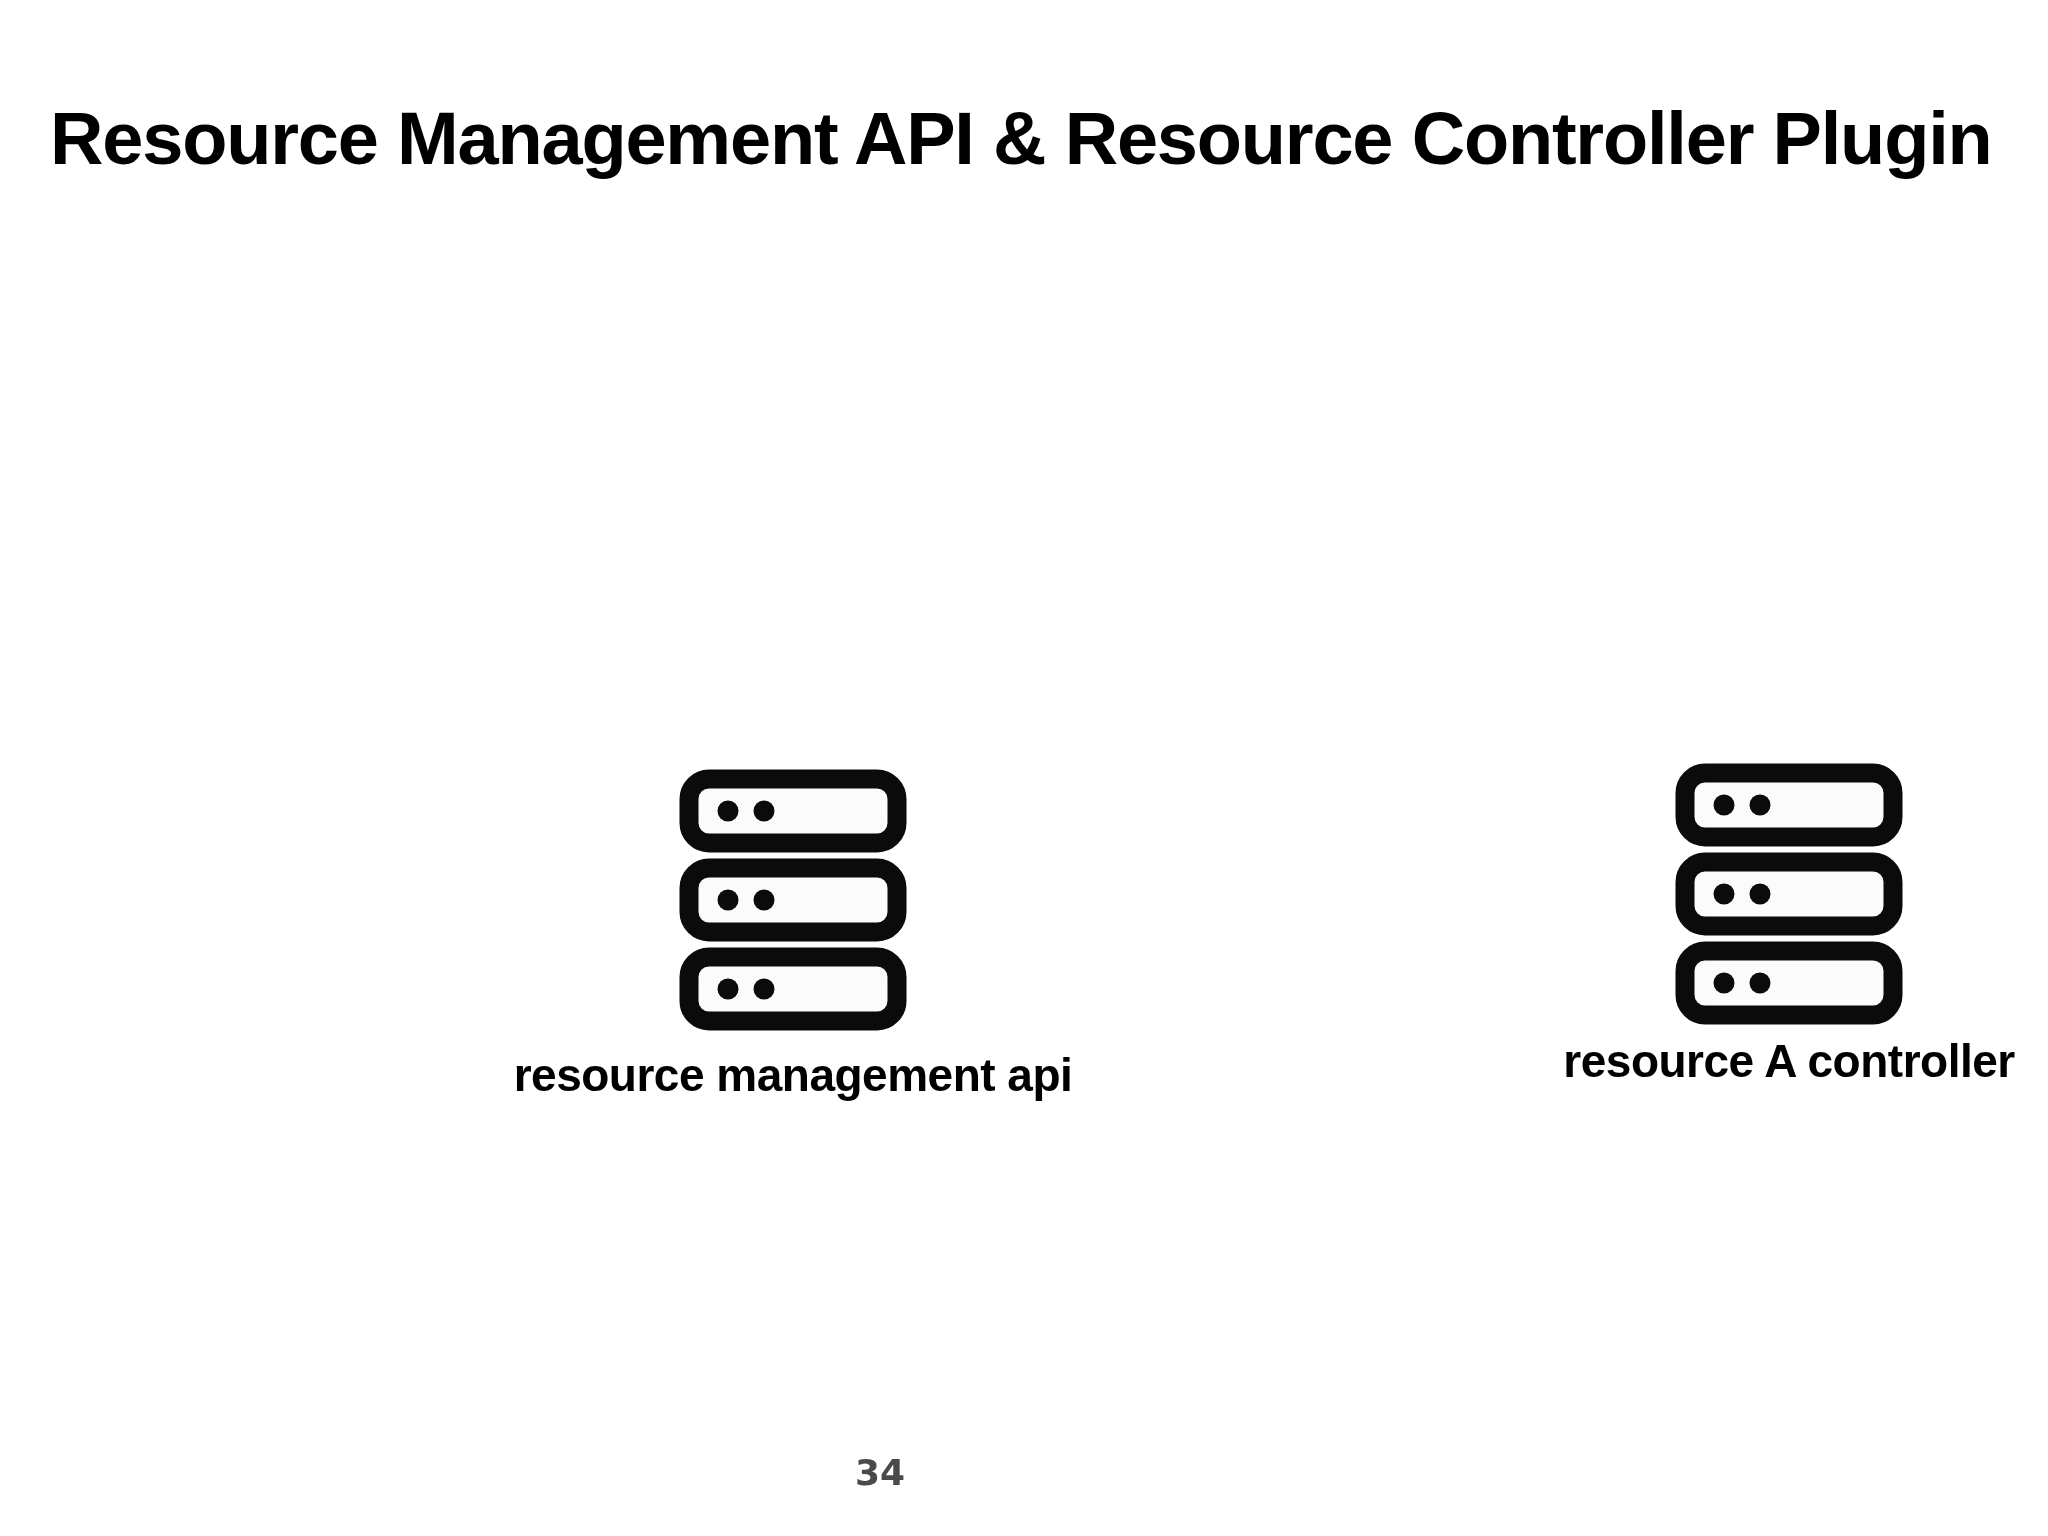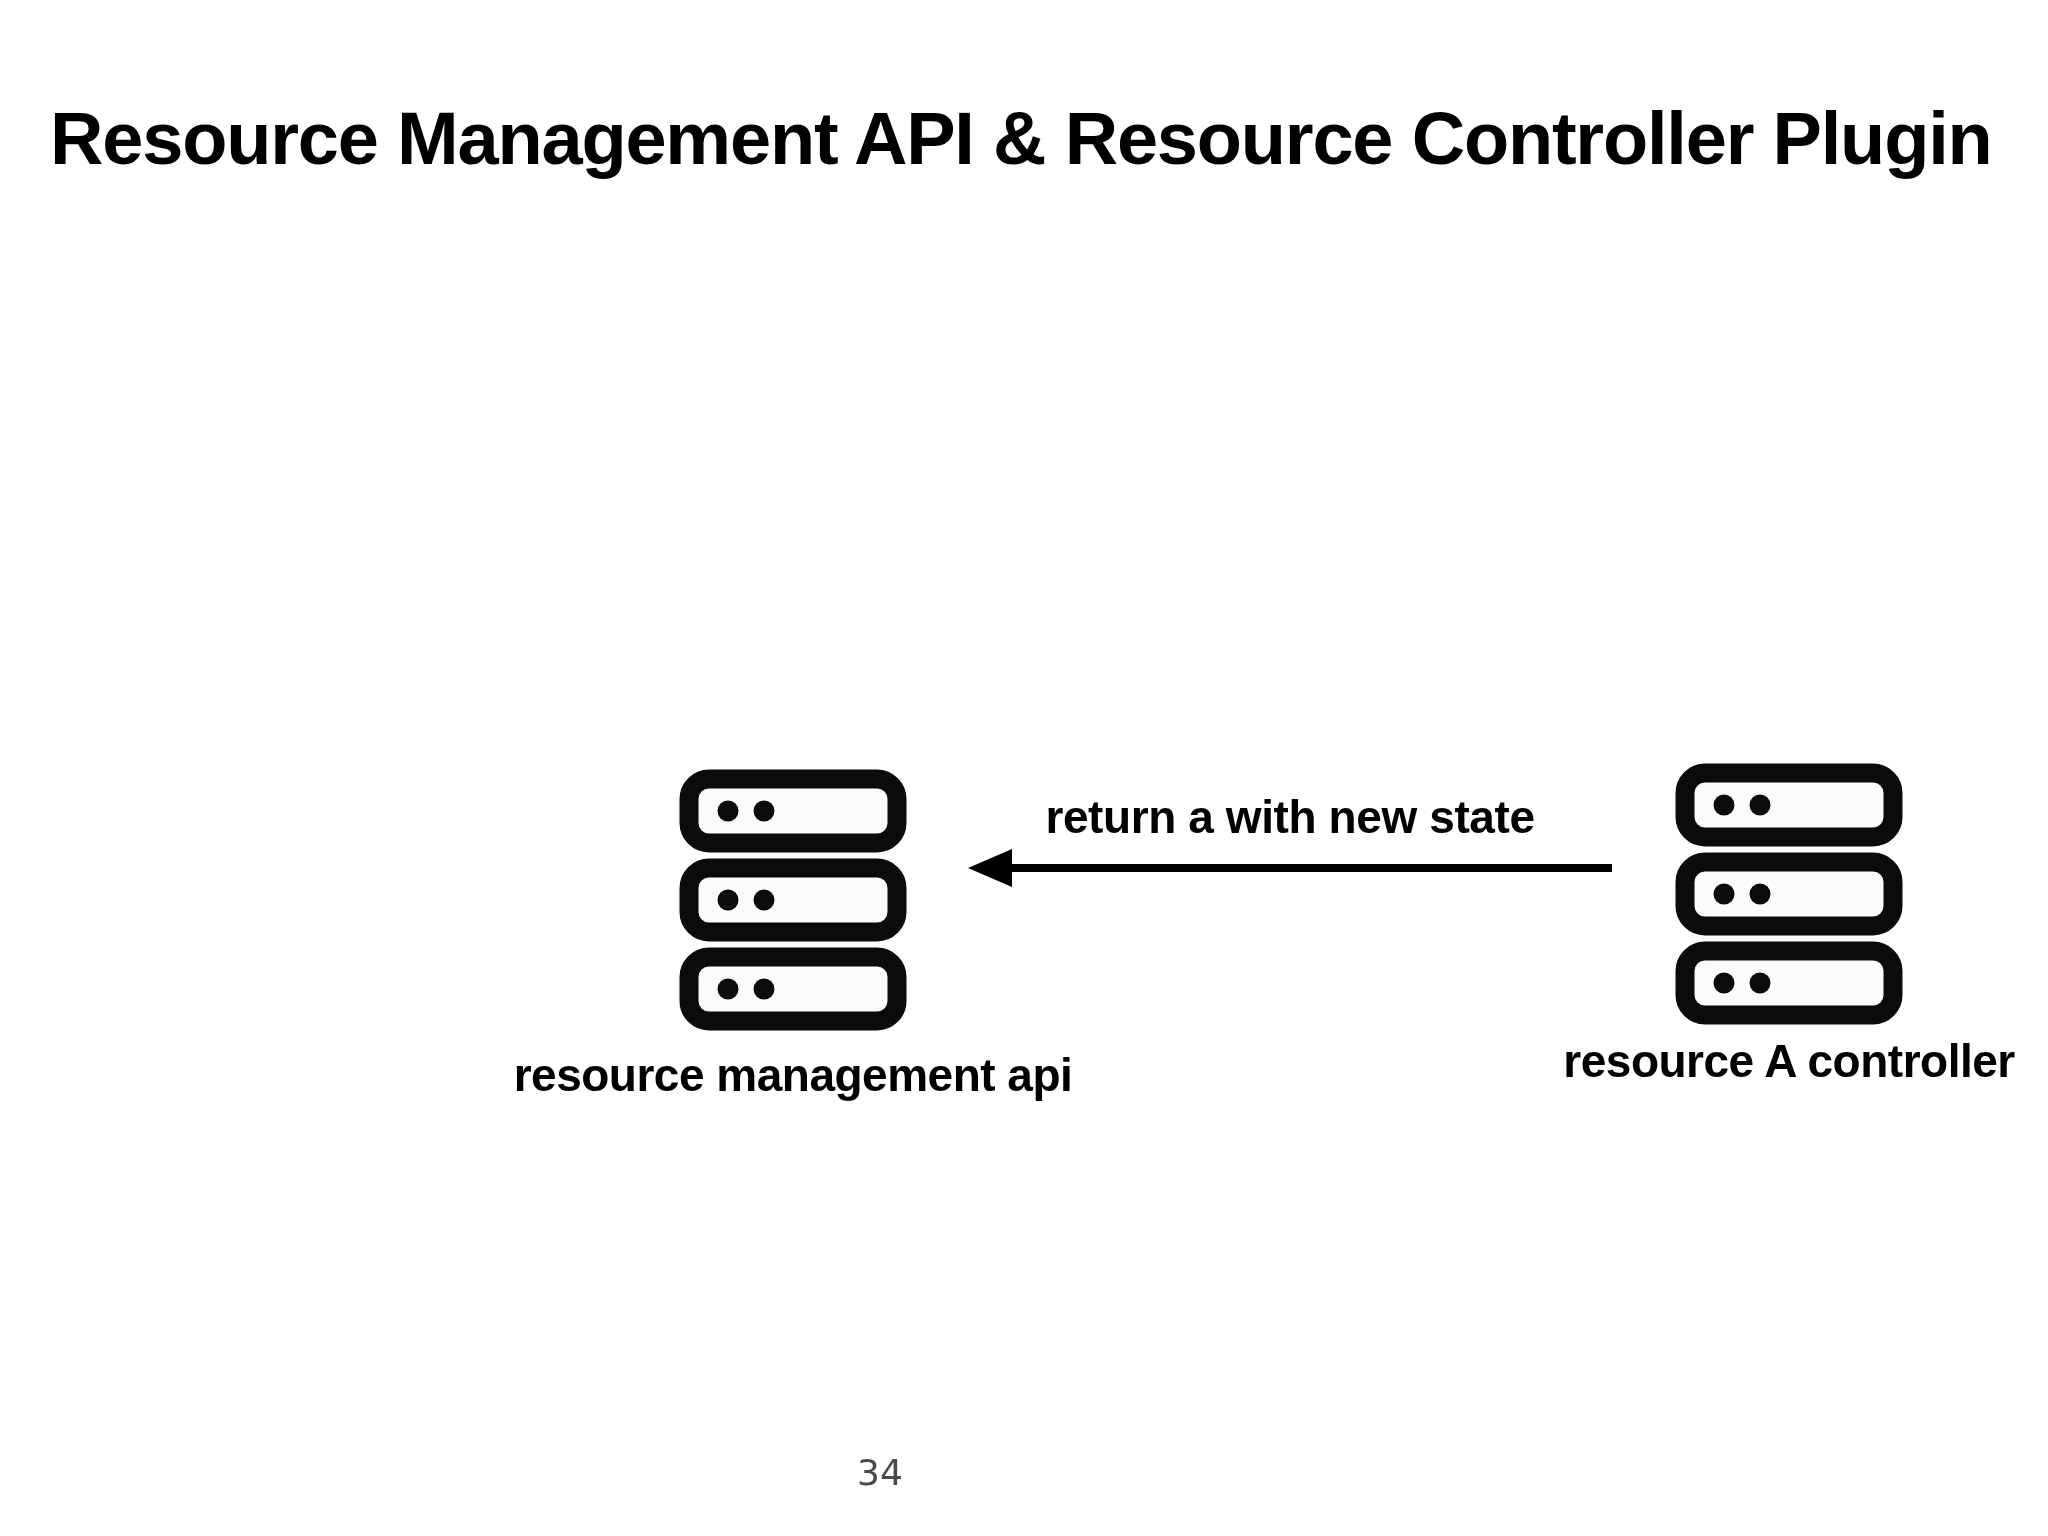--- a/index.html
+++ b/index.html
@@ -116,21 +116,21 @@
   }
 
   
   #page-number {
     position: absolute;
     left: 0;
     right: 0;
     top: 1452px;
     text-align: center;
     font-size: 36px;
-    font-weight: 400;
+    font-weight: 700;
     color: #4a4a4a;
     font-family: "DejaVu Sans", sans-serif;
   }
 </style>
 </head>
 <body>
 
 <div id="slide">
 
   <h1 id="slide-title">Resource Management API &amp; Resource Controller Plugin</h1>
@@ -172,27 +172,18 @@
             <circle cx="50" cy="132" r="10.5"></circle>
             <circle cx="86" cy="132" r="10.5"></circle>
             <circle cx="50" cy="221" r="10.5"></circle>
             <circle cx="86" cy="221" r="10.5"></circle>
           </g>
         </svg>
       </span>
       <span class="node-label">resource A controller</span>
     </div>
 
-    <div id="edge-return">
-      <span class="edge-label">return a with new state</span>
-      <span>
-        <svg width="660" height="40" viewBox="0 0 660 40" xmlns="http://www.w3.org/2000/svg">
-          <line x1="44" y1="20" x2="652" y2="20" stroke="#000000" stroke-width="8"></line>
-          <polygon points="8,20 52,1 52,39" fill="#000000"></polygon>
-        </svg>
-      </span>
-    </div>
 
   </div>
 
   <div id="page-number">34</div>
 
 </div>
 
 </body></html>

